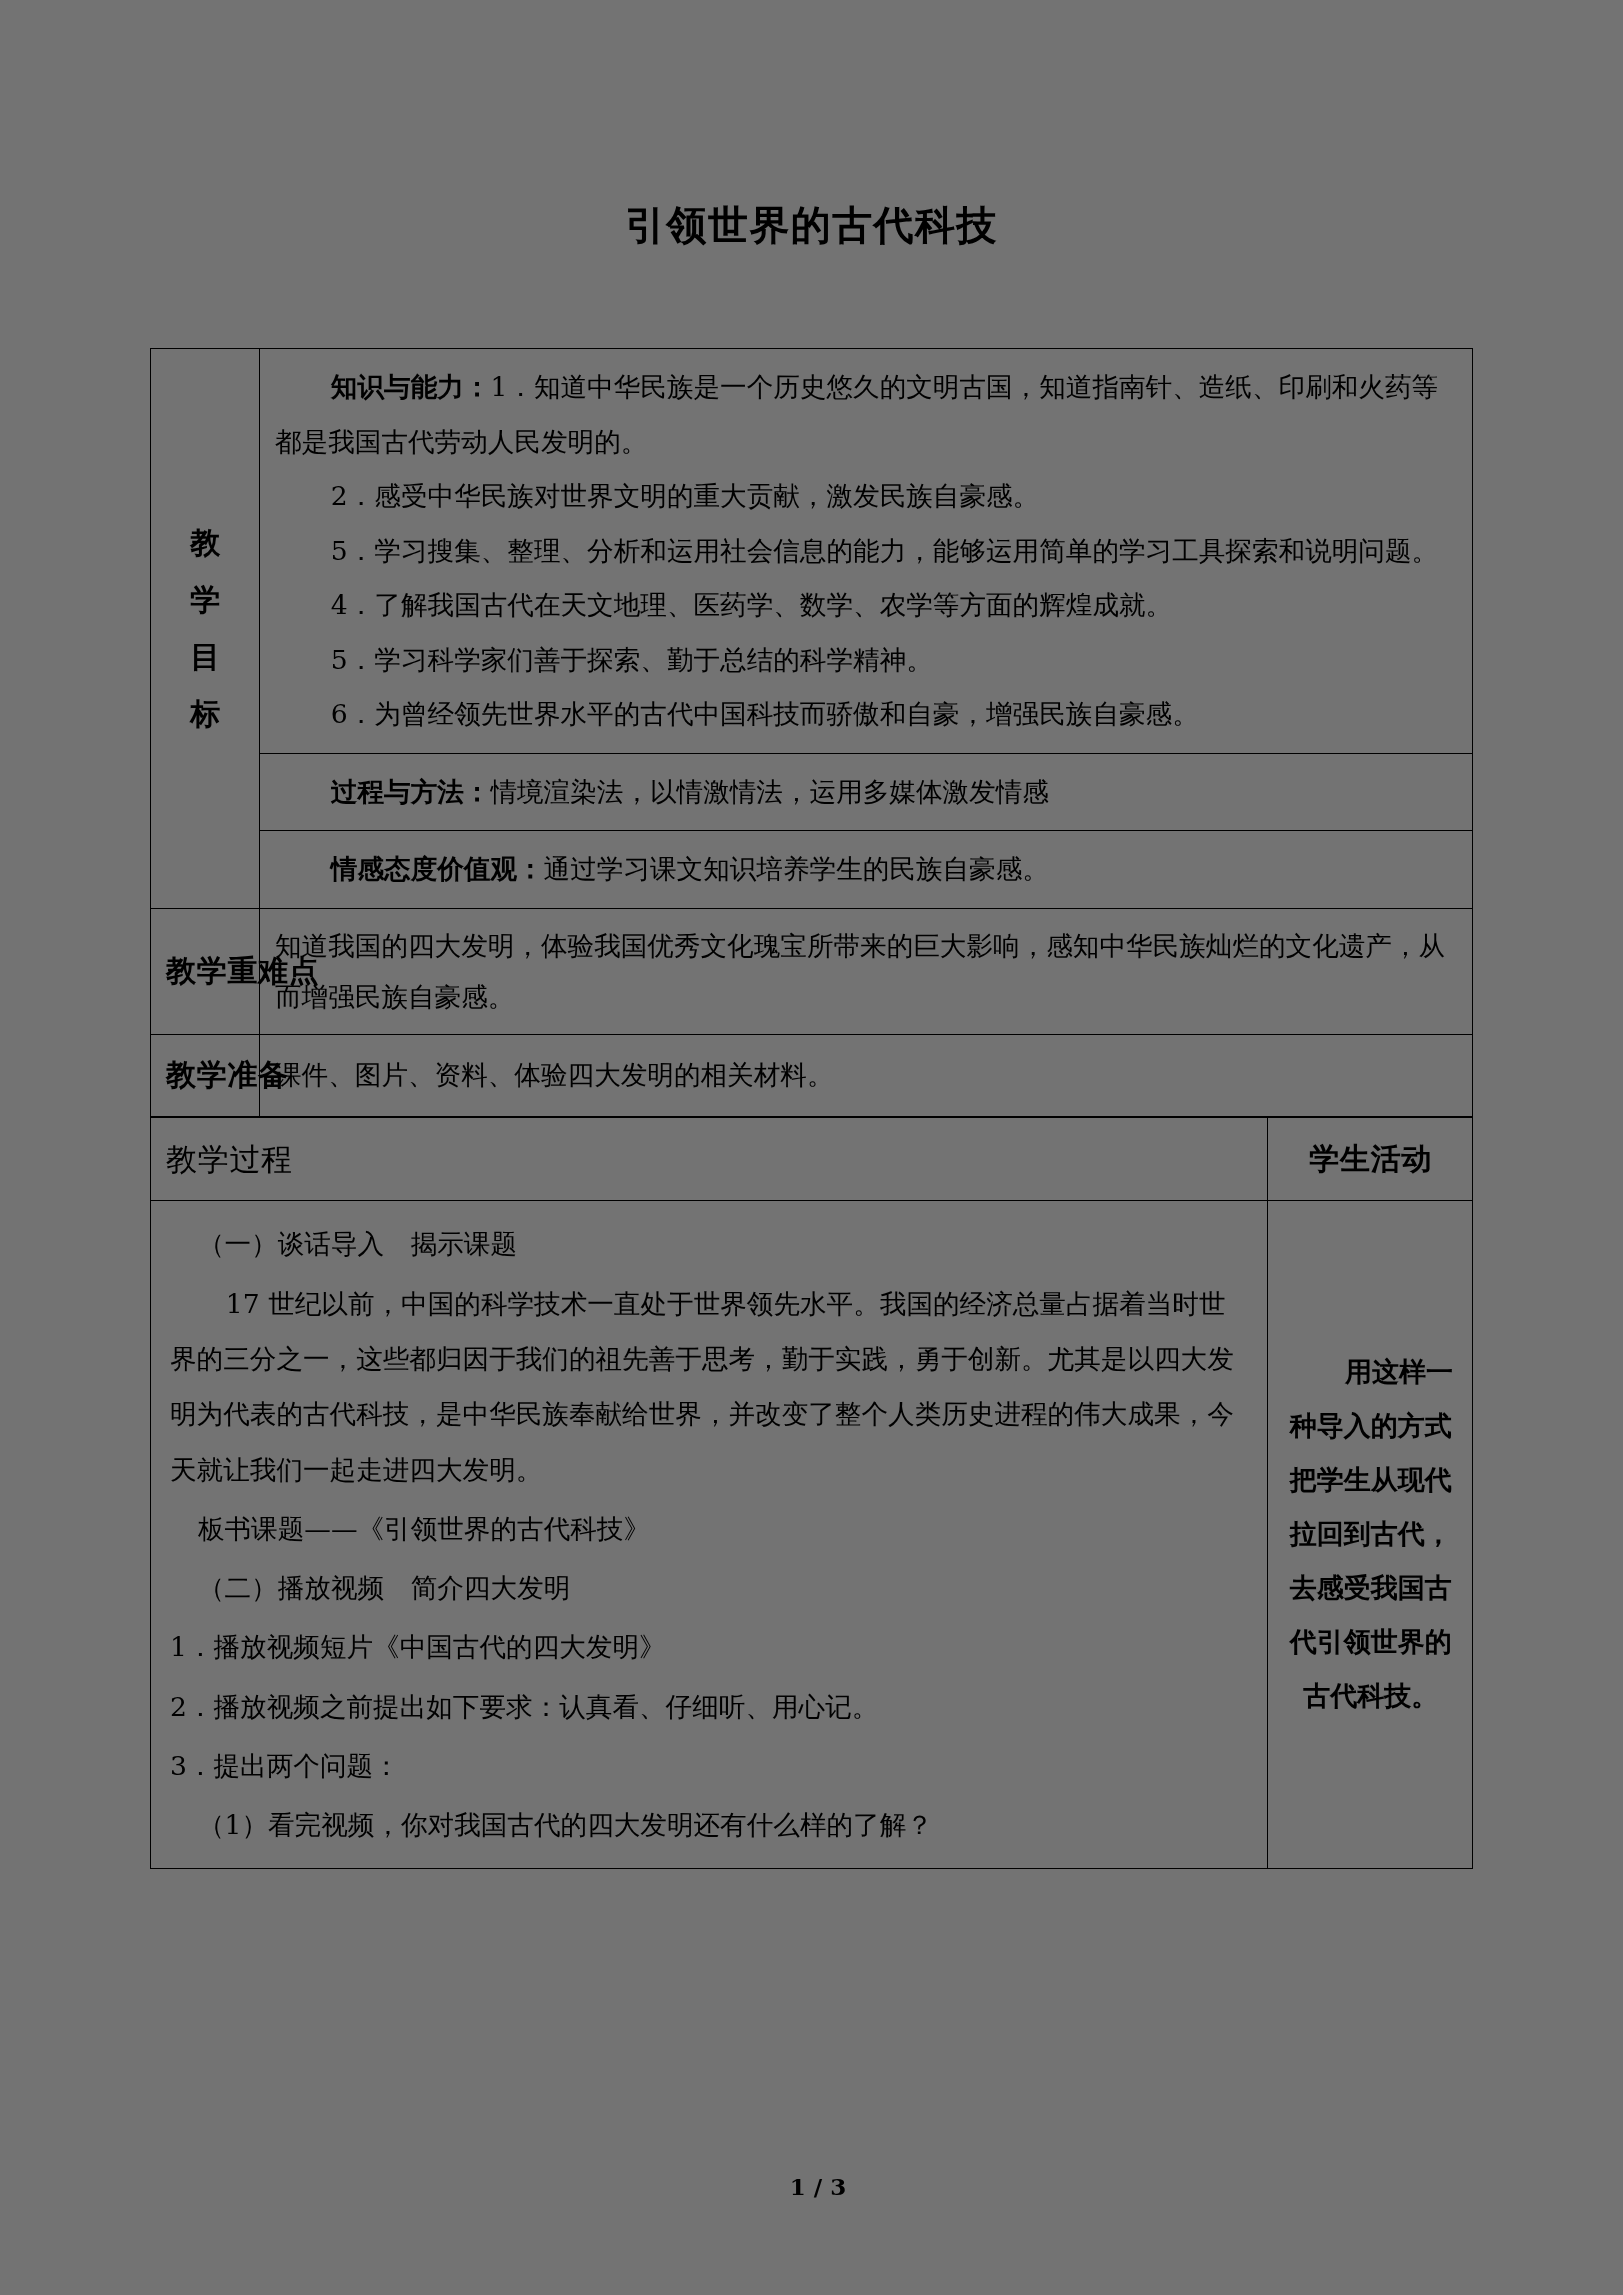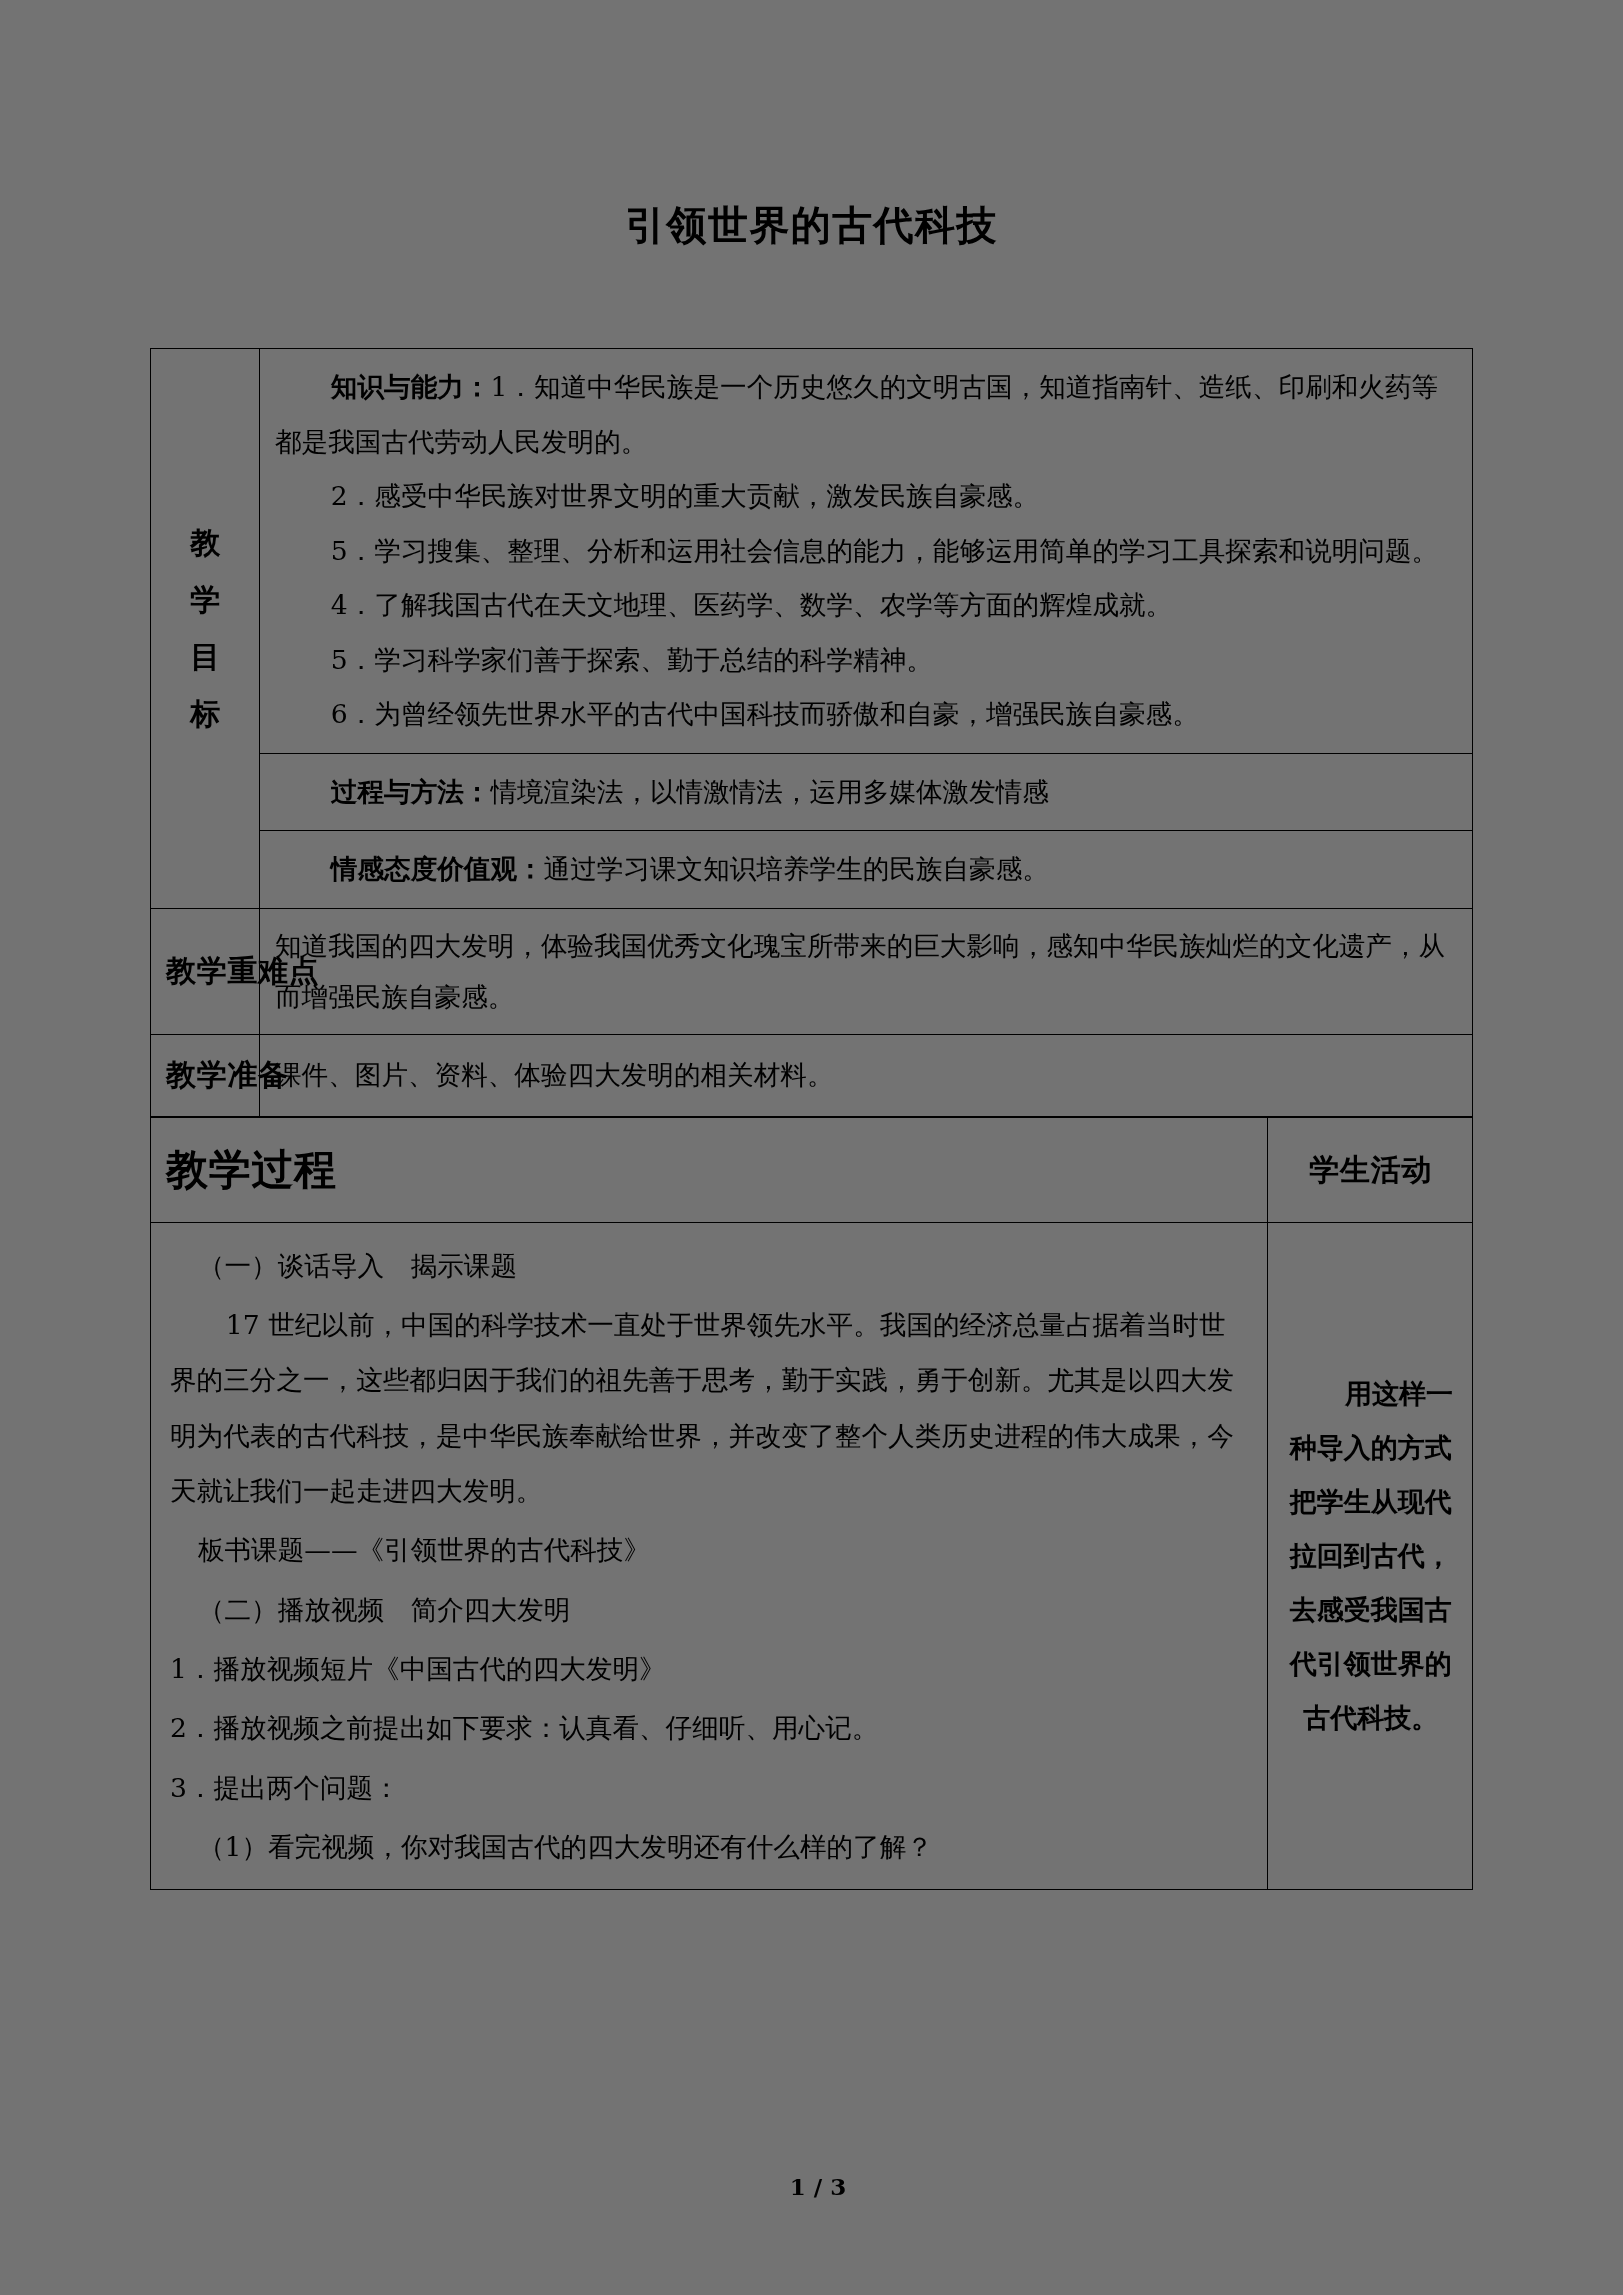--- a/index.html
+++ b/index.html
@@ -80,22 +80,22 @@
 
   .body-cell { padding: 16.4px 17.7px; }
   .body-cell p {
     margin: 0;
     line-height: 2.05;
     text-indent: 2.1em;
   }
   .body-cell p.flush { text-indent: 0; }
 
   .process-head {
-    font-weight: bold;
-    font-size: 42px;
+    font-weight: normal;
+    font-size: 31px;
     letter-spacing: 0.7px;
     padding: 27px 17.7px;
     border-radius: 17px;
   }
   .process-head-right {
     font-weight: bold;
     font-size: 30px;
     text-align: center;
     letter-spacing: 0.7px;
     padding: 27px 6.8px;

